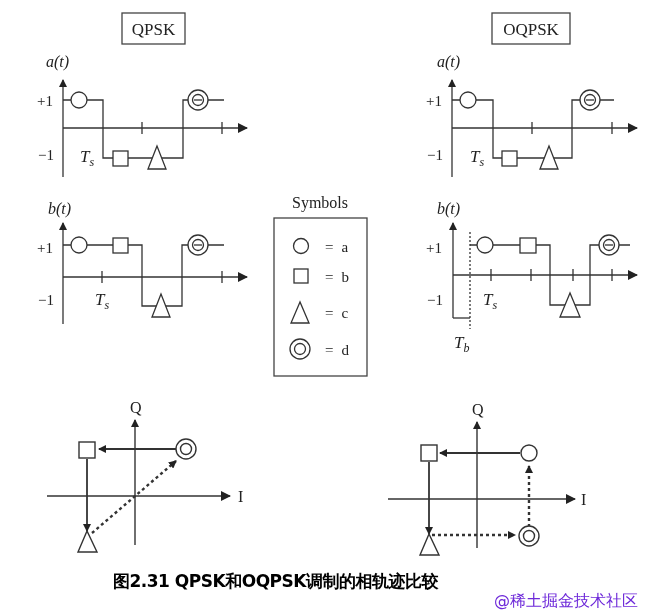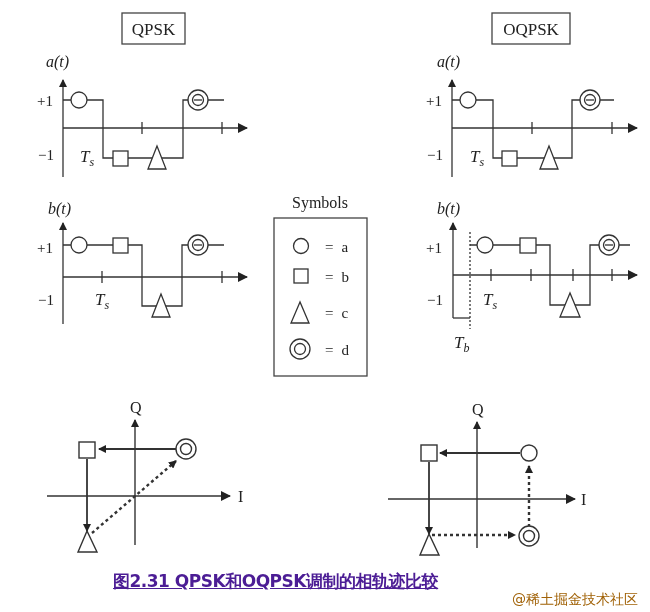--- a/index.html
+++ b/index.html
@@ -1,20 +1,20 @@
 <!DOCTYPE html>
 <html><head>
 <meta charset="utf-8">
 <style>
   html,body{margin:0;padding:0;background:#ffffff;}
   body{width:650px;height:612px;position:relative;overflow:hidden;font-family:"Liberation Serif","DejaVu Serif",serif;color:#222;}
   svg{position:absolute;left:0;top:0;}
   .lbl{font-family:"Liberation Serif","DejaVu Serif",serif;fill:#222;}
-  .caption{position:absolute;left:113px;top:570px;font-family:"DejaVu Sans","Liberation Sans",sans-serif;font-weight:bold;font-size:17px;color:#4c1d95;letter-spacing:-0.5px;text-decoration:underline;}
-  .watermark{position:absolute;right:12px;top:591px;font-family:"DejaVu Sans","Liberation Sans",sans-serif;font-size:14px;color:#a16207;}
+  .caption{position:absolute;left:113px;top:570px;font-family:"DejaVu Sans","Liberation Sans",sans-serif;font-weight:bold;font-size:17px;color:#000000;letter-spacing:-0.5px;}
+  .watermark{position:absolute;right:12px;top:591px;font-family:"DejaVu Sans","Liberation Sans",sans-serif;font-size:16px;color:#6d28d9;}
 </style>
 </head>
 <body>
 
 <svg width="650" height="612" viewBox="0 0 650 612">
   <defs>
     <marker id="arr" markerWidth="8" markerHeight="8" refX="7" refY="4" orient="auto" markerUnits="userSpaceOnUse">
       <path d="M0,0 L8,4 L0,8 z" fill="#222"></path>
     </marker>
     <marker id="arrs" markerWidth="10" markerHeight="10" refX="9" refY="5" orient="auto" markerUnits="userSpaceOnUse">

